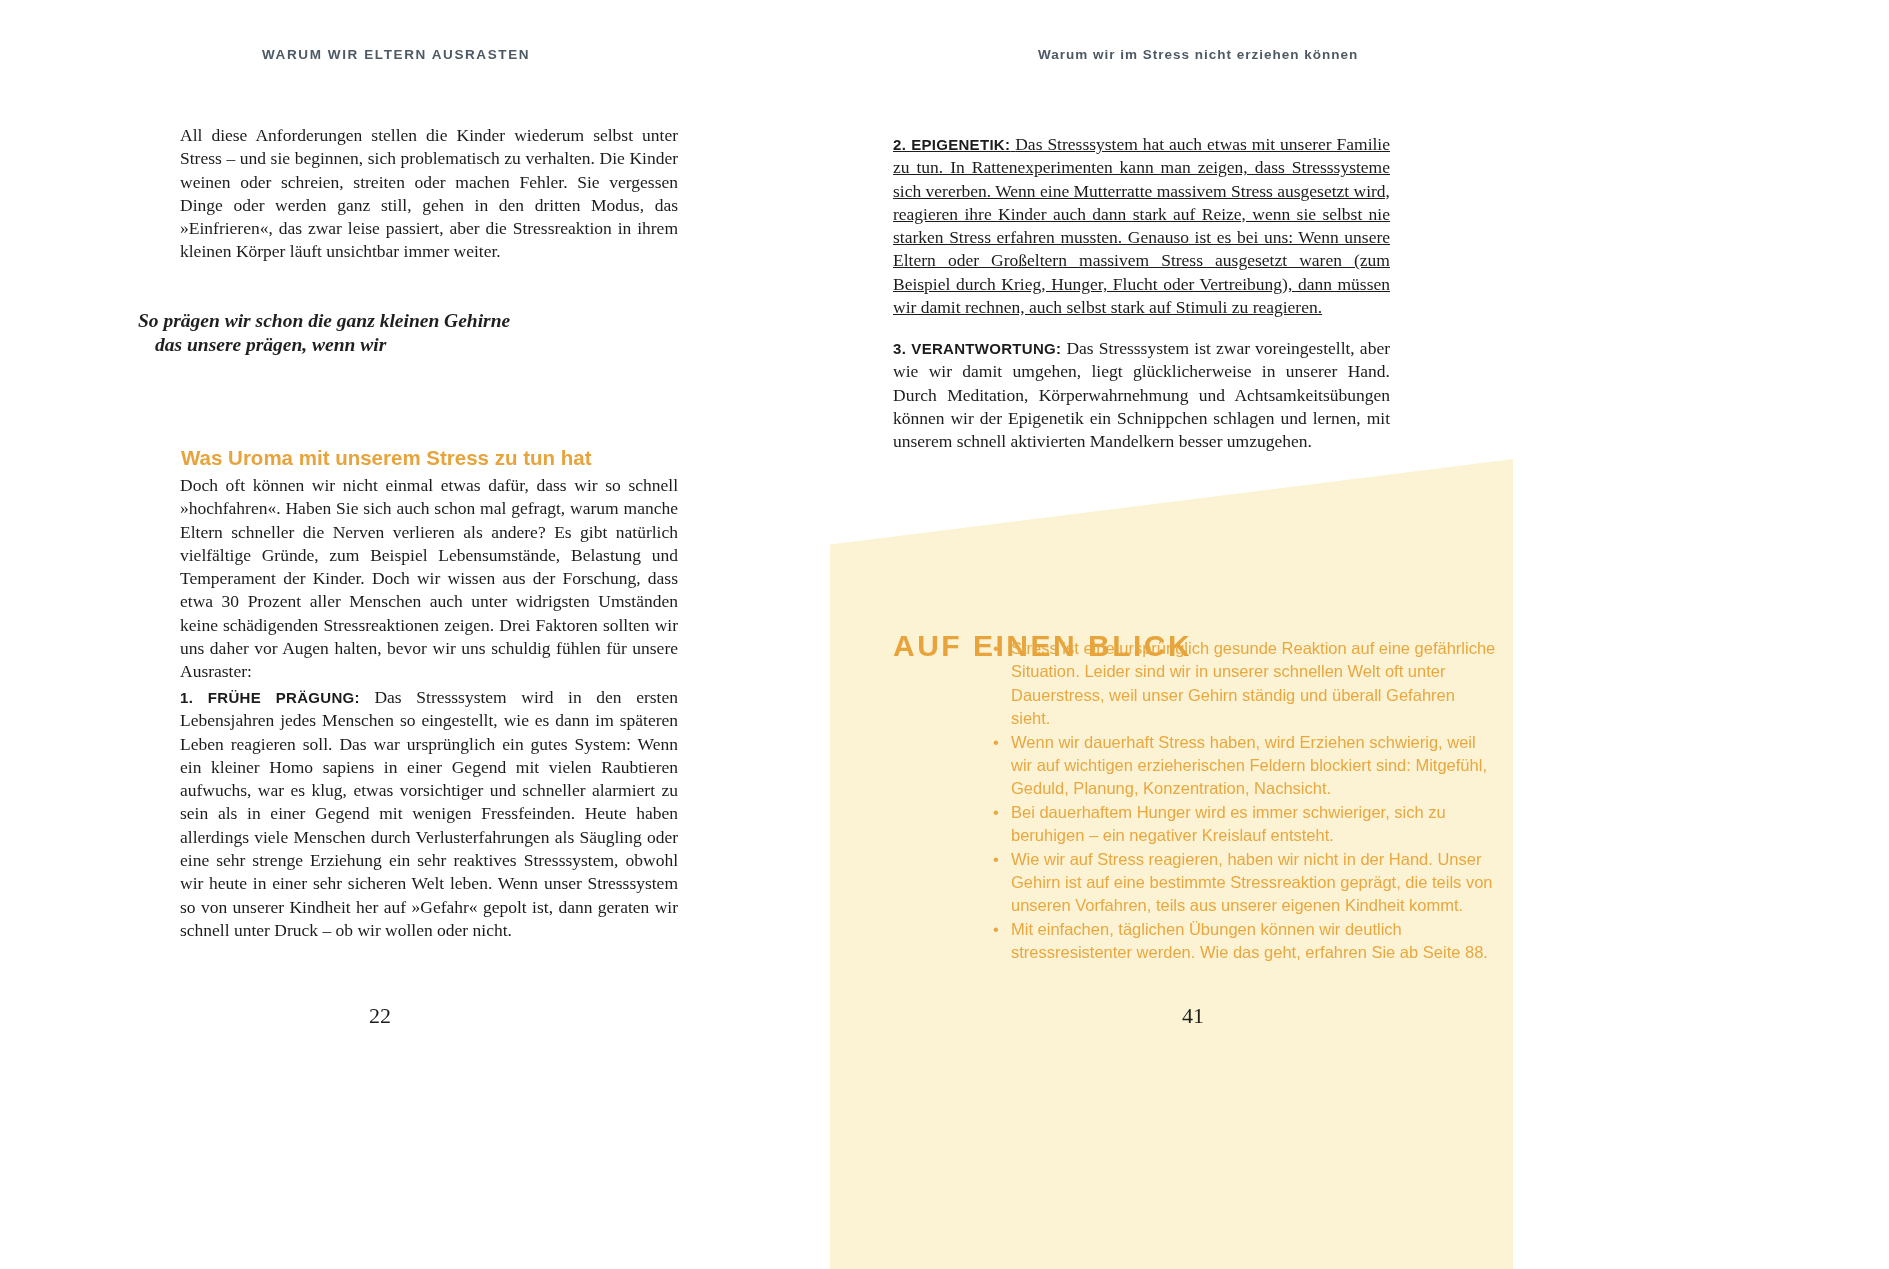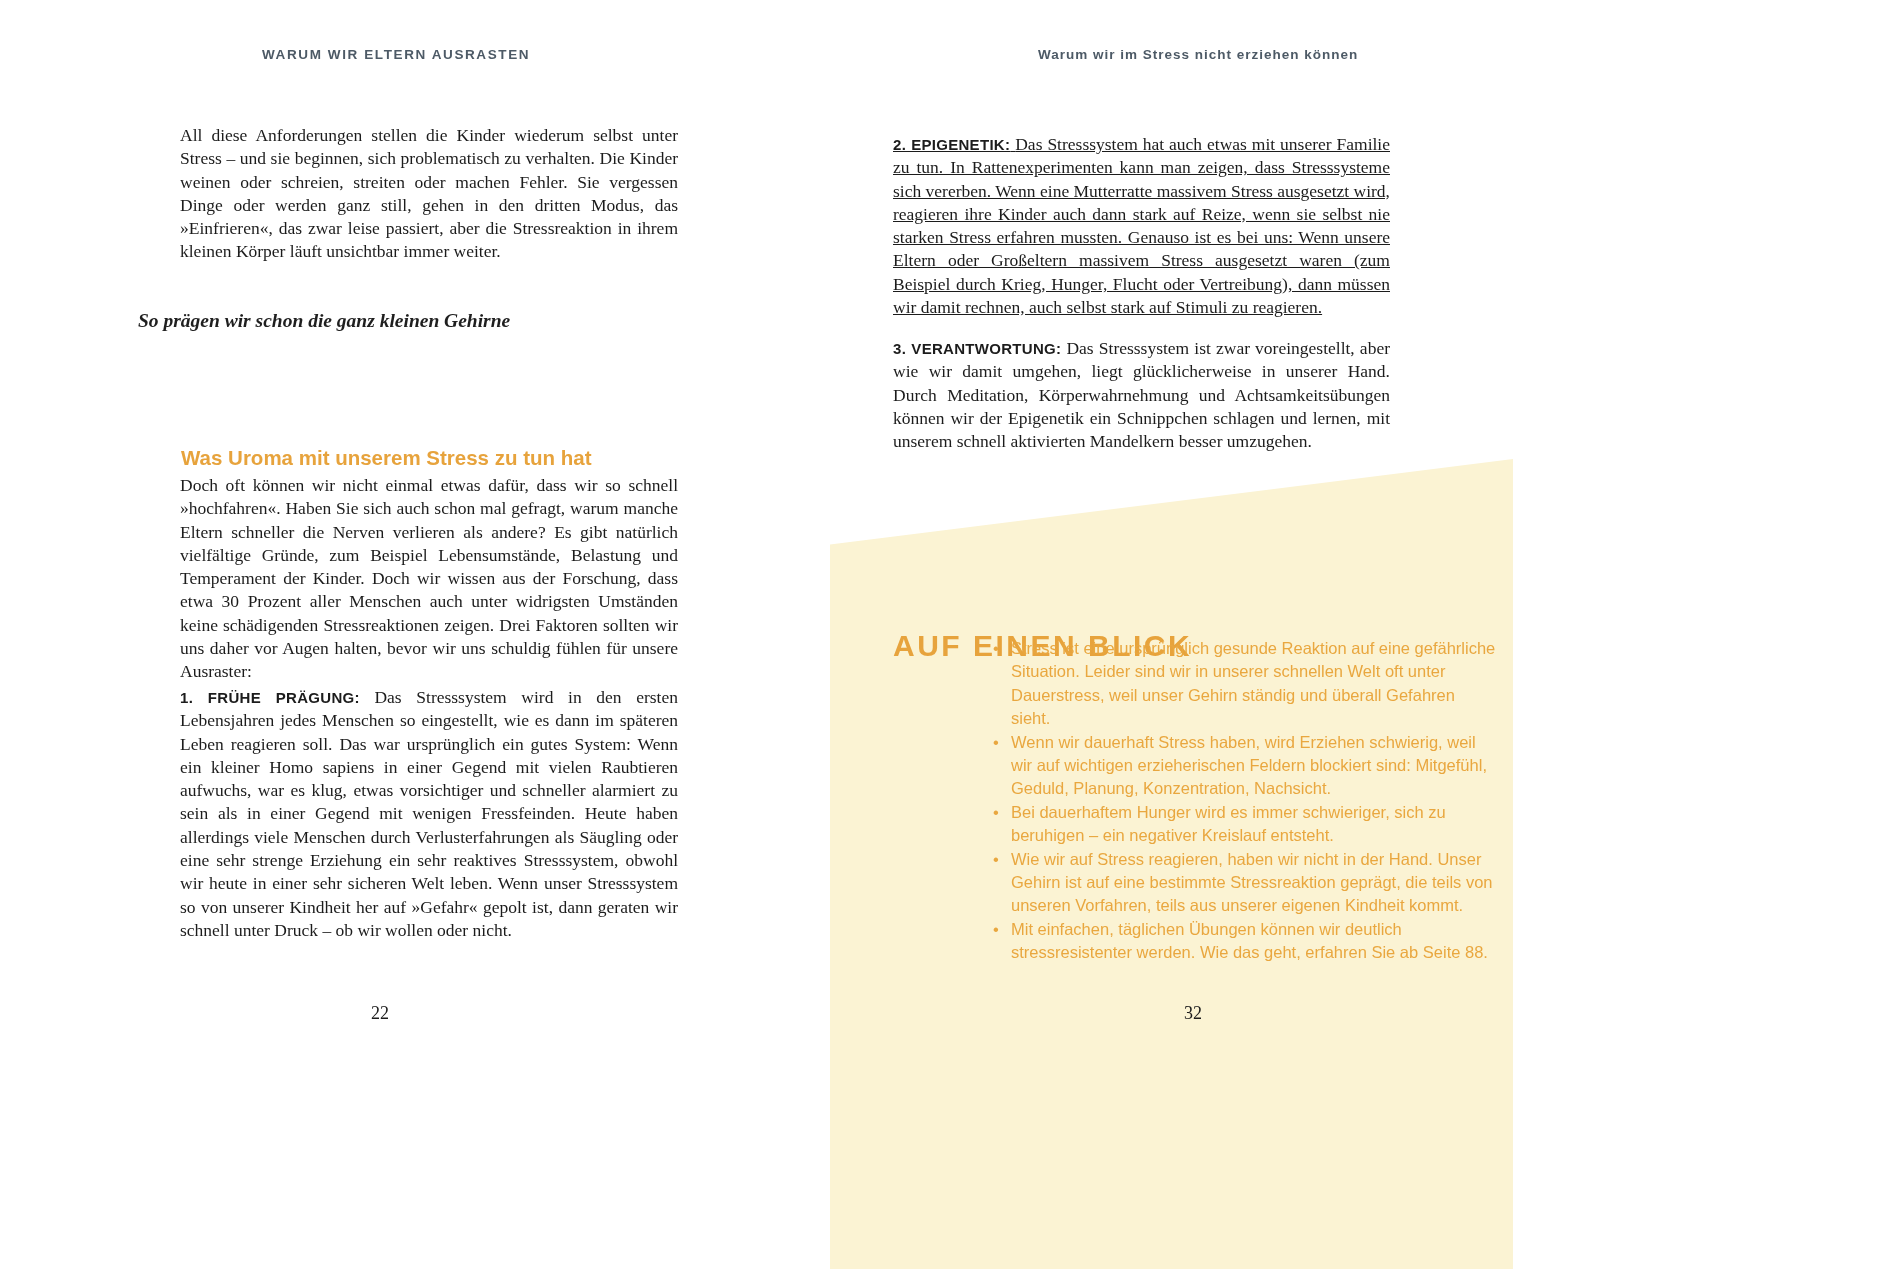--- a/index.html
+++ b/index.html
@@ -95,37 +95,38 @@
     font-size: 16.5px;
     line-height: 23.4px;
     color: #e9a73f;
   }
   .overview-list .bullet-text {
     flex: 1;
   }
 
   .page-number {
     font-family: "Liberation Serif", serif;
-    font-size: 18px;
+    font-size: 22px;
     color: #1c1c1c;
   }
 </style>
 </head>
 <body>
 
 <div id="canvas">
 
   <div>
 
     <div class="abs running-head" style="left:262px; top:47px;">WARUM WIR ELTERN AUSRASTEN</div>
 
     <div class="abs serif-para" style="left:180px; top:124px; width:498px;">All diese Anforderungen stellen die Kinder wiederum selbst unter Stress – und sie beginnen, sich problematisch zu verhalten. Die Kinder weinen oder schreien, streiten oder machen Fehler. Sie vergessen Dinge oder werden ganz still, gehen in den dritten Modus, das »Einfrieren«, das zwar leise passiert, aber die Stressreaktion in ihrem kleinen Körper läuft unsichtbar immer weiter.</div>
 
     <div class="abs" style="left:138px; top:309px; width:560px;">
       <div class="quote-line" style="padding-left:0px;">So prägen wir schon die ganz kleinen Gehirne</div>
+      <div class="quote-line" style="padding-left:17px;">das unsere prägen, wenn wir</div>
     </div>
 
     <div class="abs section-heading" style="left:181px; top:446px;">Was Uroma mit unserem Stress zu tun hat</div>
 
     <div class="abs serif-para" style="left:180px; top:474px; width:498px;">Doch oft können wir nicht einmal etwas dafür, dass wir so schnell »hochfahren«. Haben Sie sich auch schon mal gefragt, warum manche Eltern schneller die Nerven verlieren als andere? Es gibt natürlich vielfältige Gründe, zum Beispiel Lebensumstände, Belastung und Temperament der Kinder. Doch wir wissen aus der Forschung, dass etwa 30 Prozent aller Menschen auch unter widrigsten Umständen keine schädigenden Stressreaktionen zeigen. Drei Faktoren sollten wir uns daher vor Augen halten, bevor wir uns schuldig fühlen für unsere Ausraster:</div>
 
     <div class="abs serif-para" style="left:180px; top:686px; width:498px;">
       <span class="lead-label">1. FRÜHE PRÄGUNG:</span>
       <span>Das Stresssystem wird in den ersten Lebensjahren jedes Menschen so eingestellt, wie es dann im späteren Leben reagieren soll. Das war ursprünglich ein gutes System: Wenn ein kleiner Homo sapiens in einer Gegend mit vielen Raubtieren aufwuchs, war es klug, etwas vorsichtiger und schneller alarmiert zu sein als in einer Gegend mit wenigen Fressfeinden. Heute haben allerdings viele Menschen durch Verlusterfahrungen als Säugling oder eine sehr strenge Erziehung ein sehr reaktives Stresssystem, obwohl wir heute in einer sehr sicheren Welt leben. Wenn unser Stresssystem so von unserer Kindheit her auf »Gefahr« gepolt ist, dann geraten wir schnell unter Druck – ob wir wollen oder nicht.</span>
     </div>
@@ -167,16 +168,16 @@
       <li>
         <span class="dot">•</span>
         <span class="bullet-text">Wie wir auf Stress reagieren, haben wir nicht in der Hand. Unser Gehirn ist auf eine bestimmte Stressreaktion geprägt, die teils von unseren Vorfahren, teils aus unserer eigenen Kindheit kommt.</span>
       </li>
       <li>
         <span class="dot">•</span>
         <span class="bullet-text">Mit einfachen, täglichen Übungen können wir deutlich stressresistenter werden. Wie das geht, erfahren Sie ab Seite 88.</span>
       </li>
     </ul>
 
-    <div class="abs page-number" style="left:993px; top:1003px; width:400px; text-align:center;">32</div>
+    <div class="abs page-number" style="left:993px; top:1003px; width:400px; text-align:center;">41</div>
   </div>
 
 </div>
 
 </body></html>

